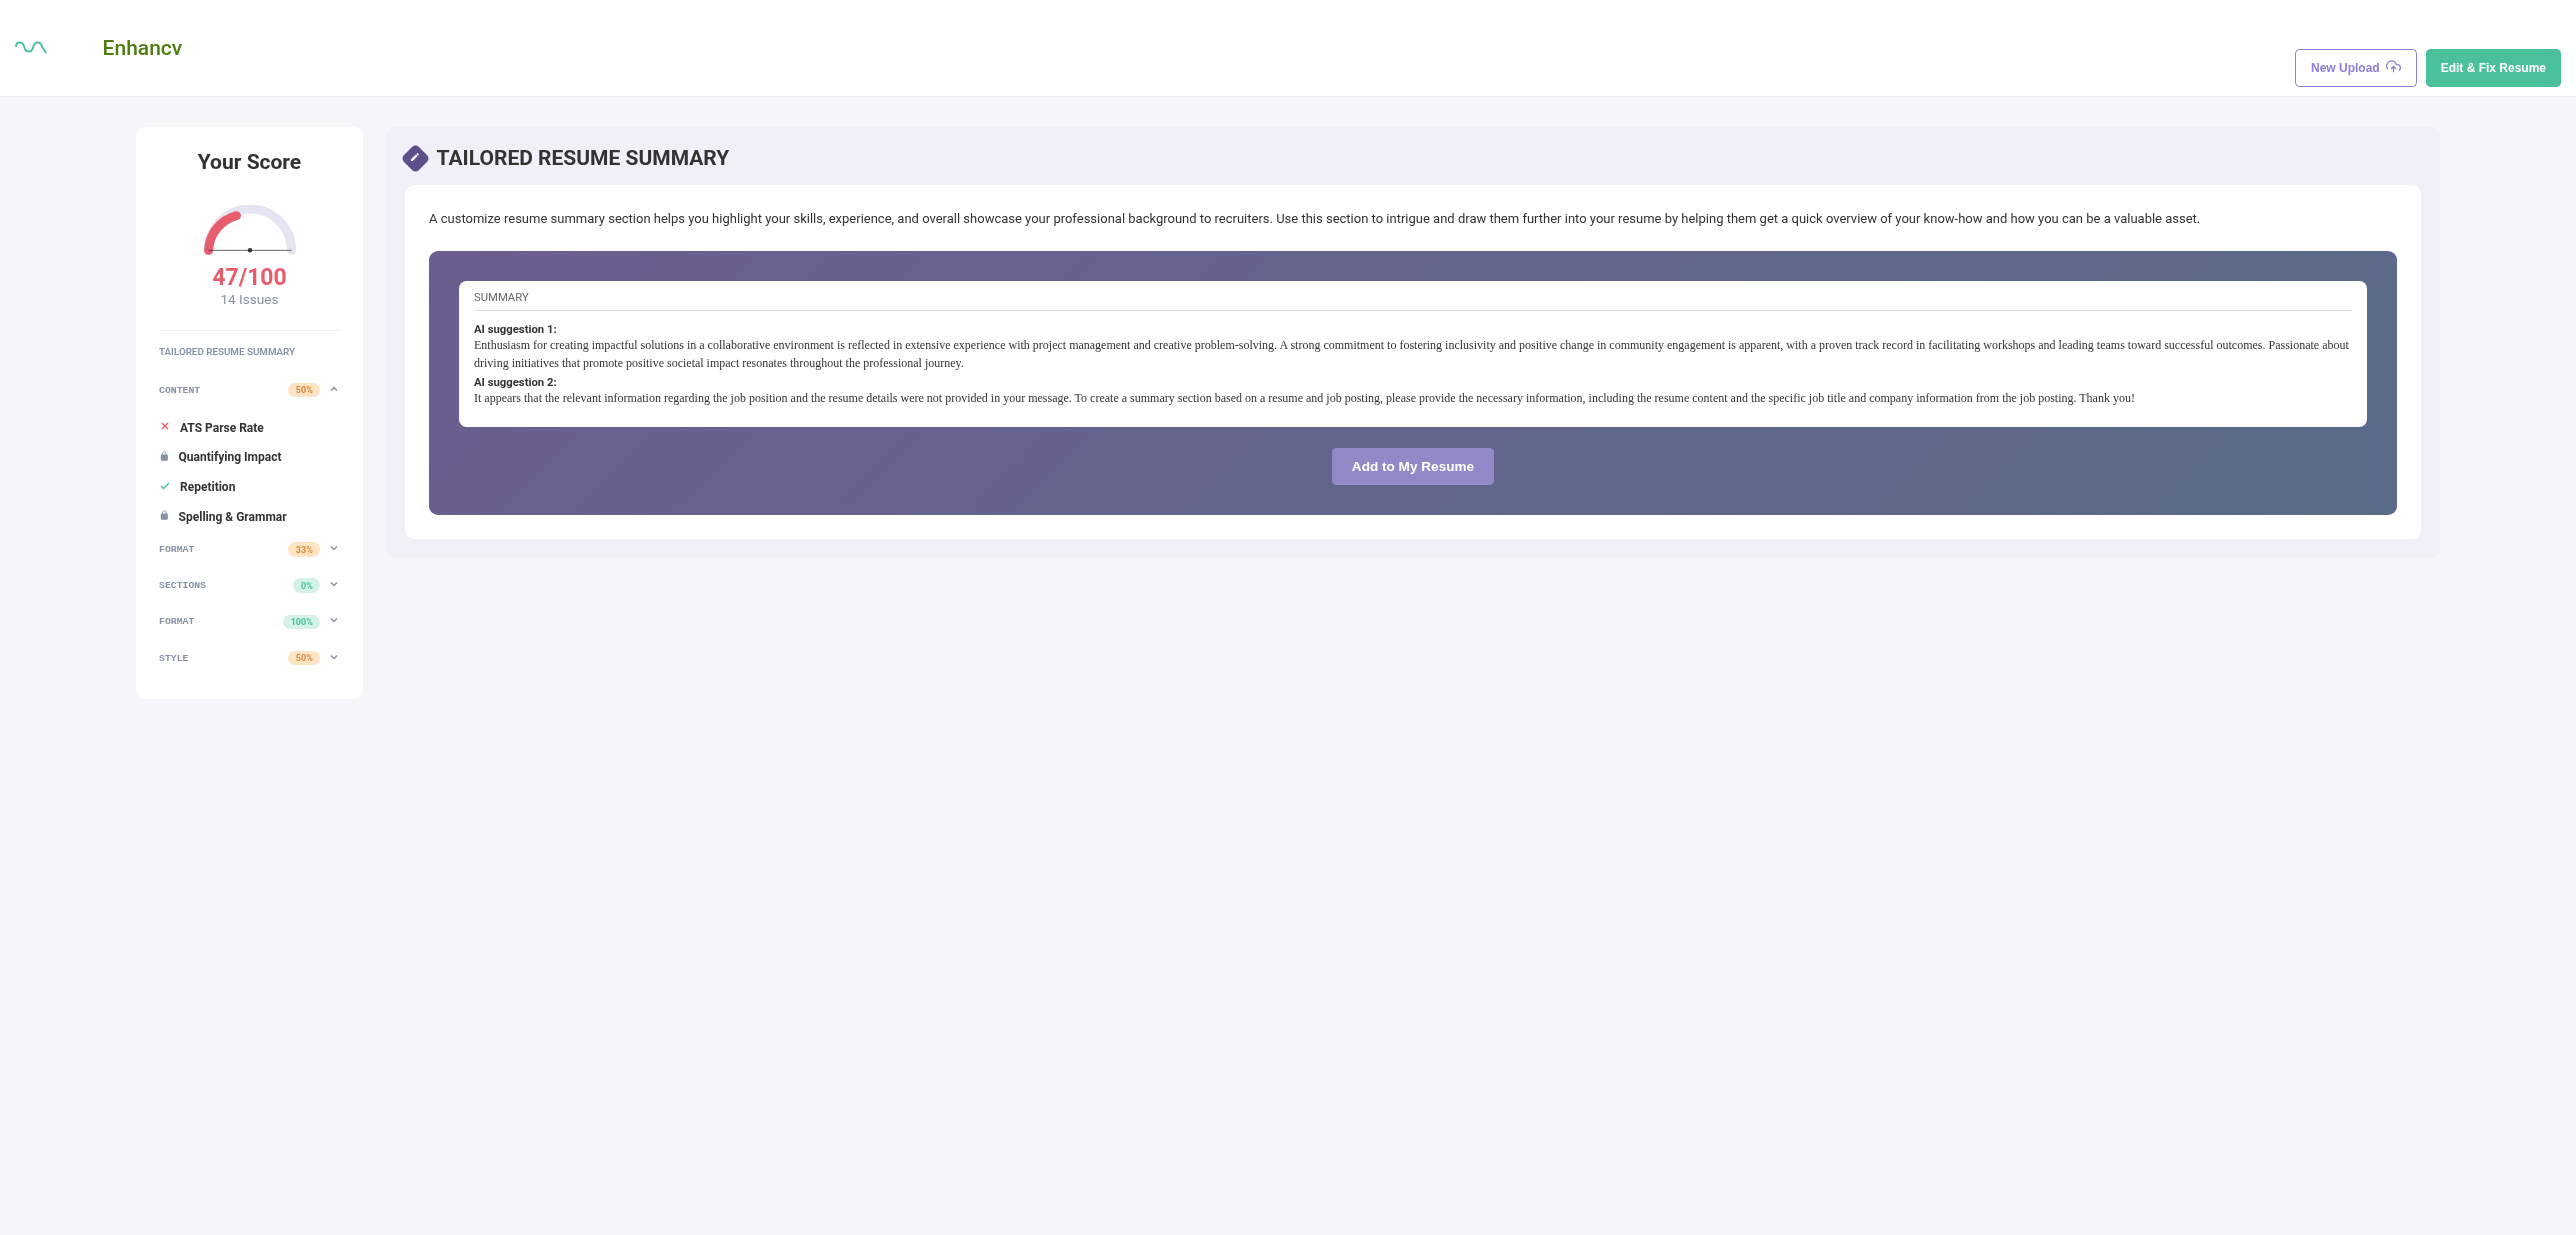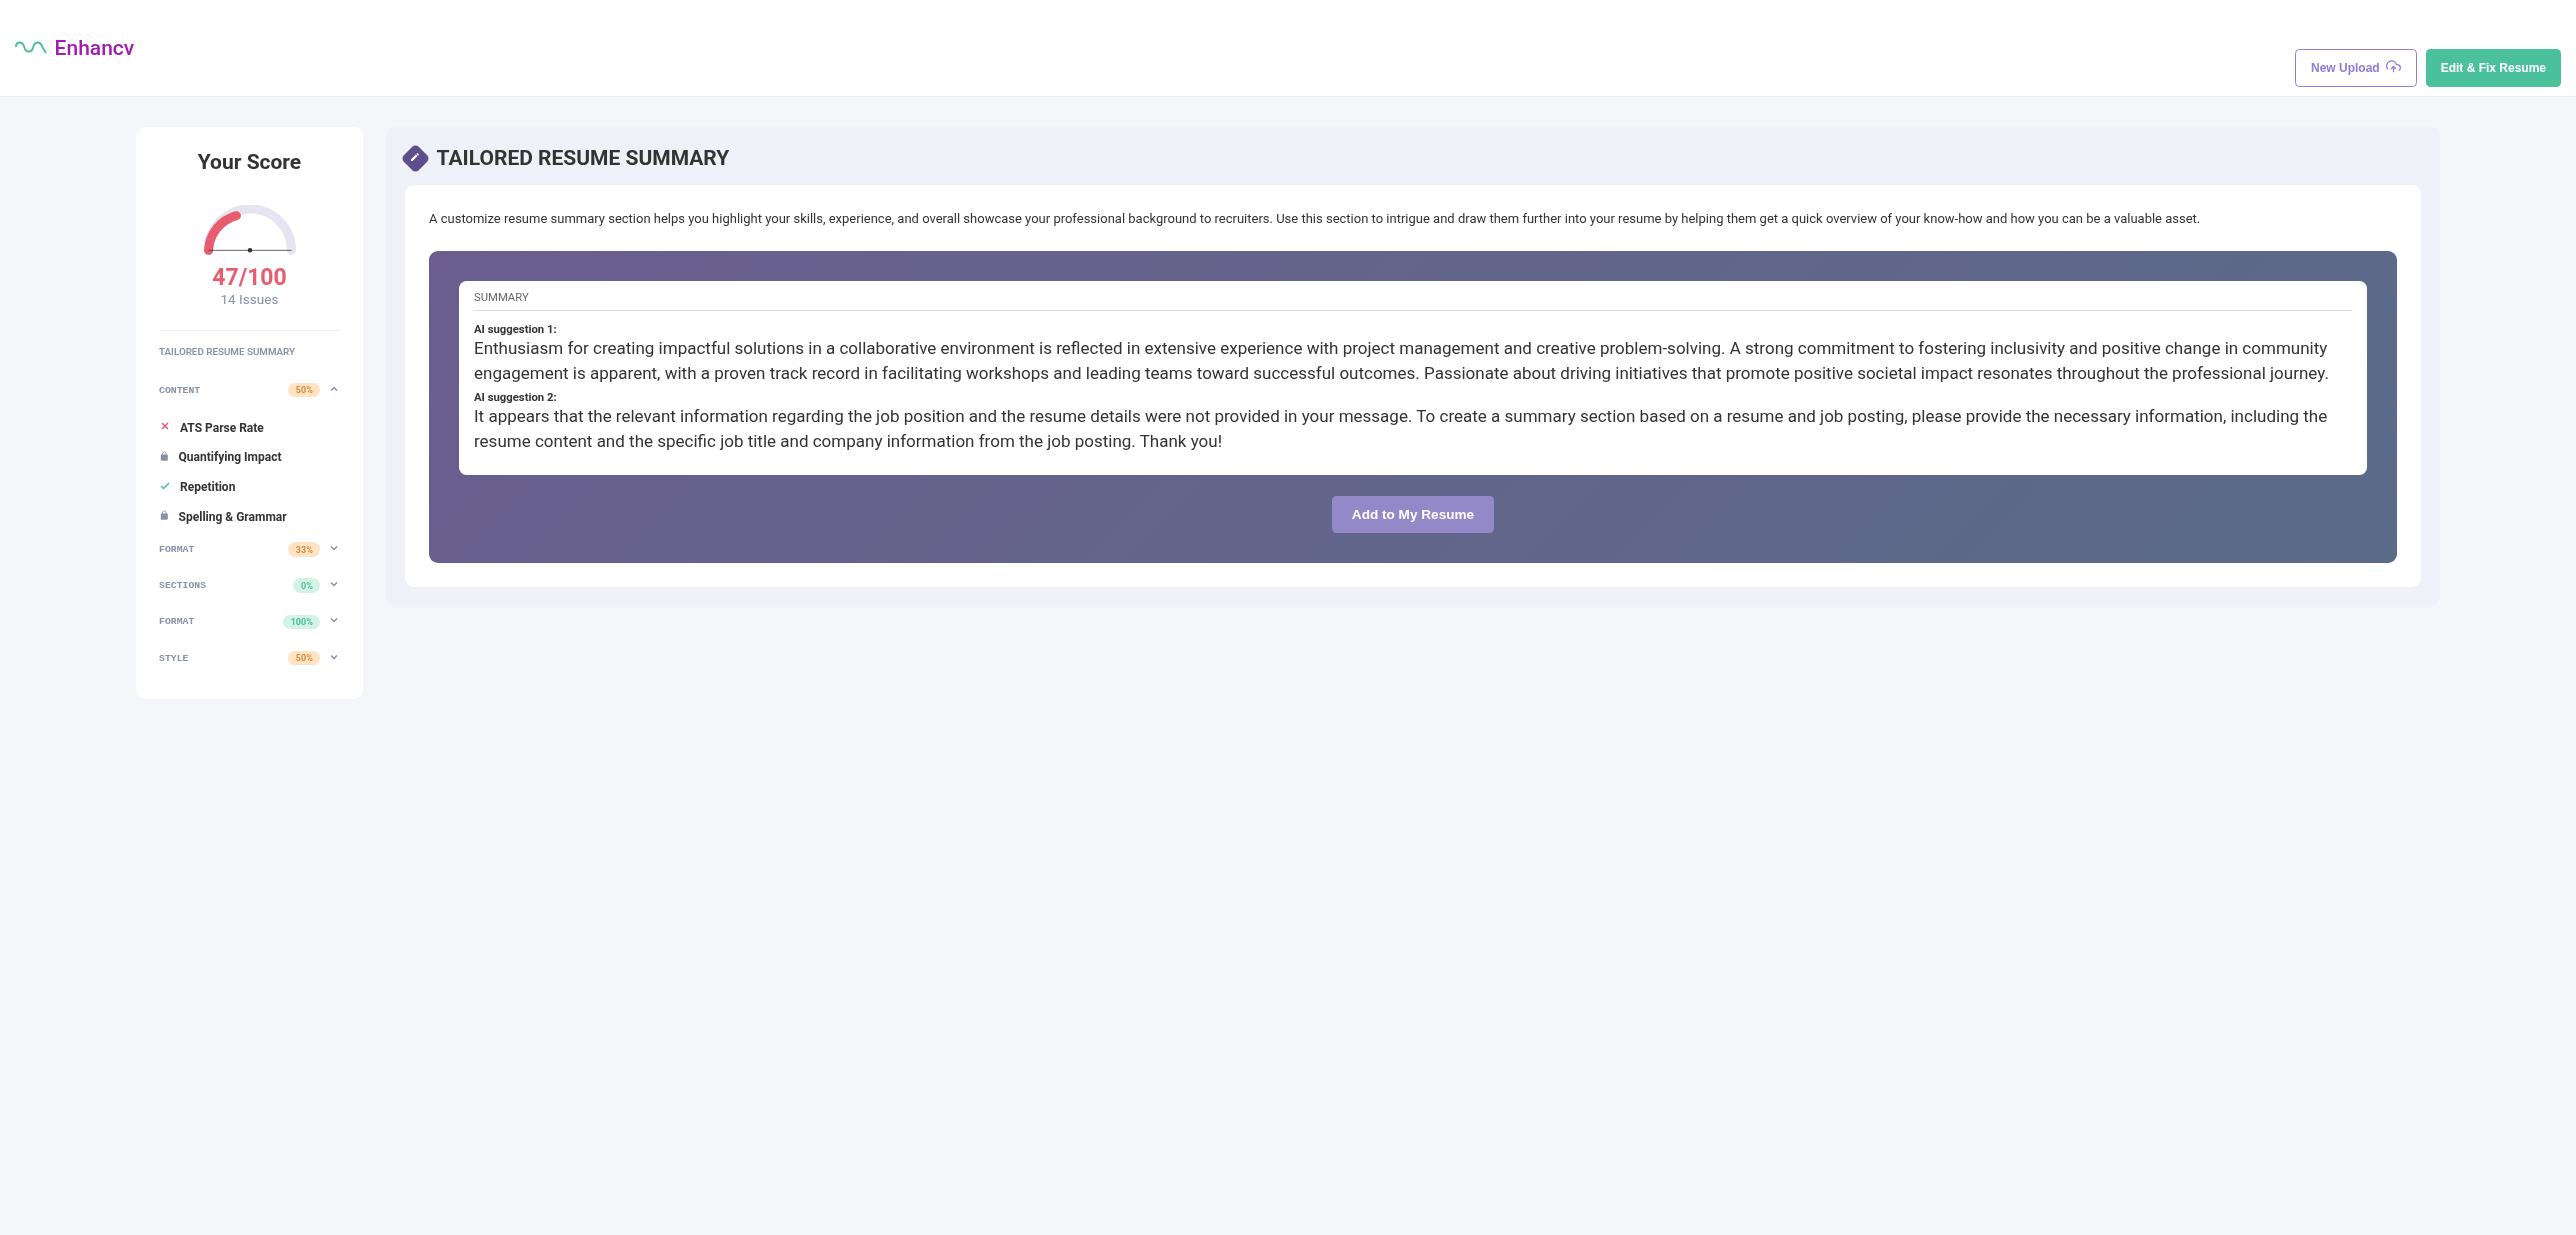--- a/index.html
+++ b/index.html
@@ -22,23 +22,24 @@
     }
     .logo {
       display: flex;
       align-items: center;
       gap: 7.6px;
     }
     .logo-icon {
       color: #4bc19b;
     }
     .logo-text {
-      color: #a21caf;
+      color: #4d7c0f;
       font-size: 21px;
       font-weight: 500;
+      margin-left: 48px;
     }
     .header-buttons {
       display: flex;
       gap: 9px;
       margin-top: 40px;
     }
     .btn {
       padding: 9px 15px;
       border-radius: 4.5px;
       font-weight: 700;
@@ -217,23 +218,24 @@
       color: #666;
       padding-bottom: 6px;
       border-bottom: 0.8px solid #ddd;
       margin-bottom: 10.6px;
     }
     .suggestion-label {
       font-weight: 700;
       font-size: 11.3px;
     }
     .suggestion-text {
-      font-size: 17px;
+      font-size: 12px;
       line-height: 1.5;
       margin-bottom: 3px;
+      font-family: Liberation Serif, serif;
     }
     .add-button-container {
       display: flex;
       justify-content: center;
       margin-top: 21px;
     }
     .btn-purple {
       background: #9389c9;
       color: white;
       font-size: 13.6px;

